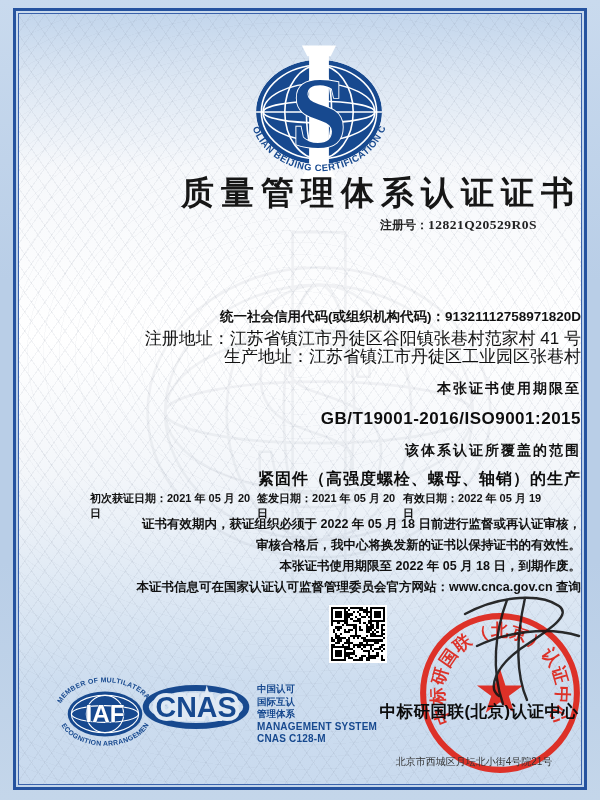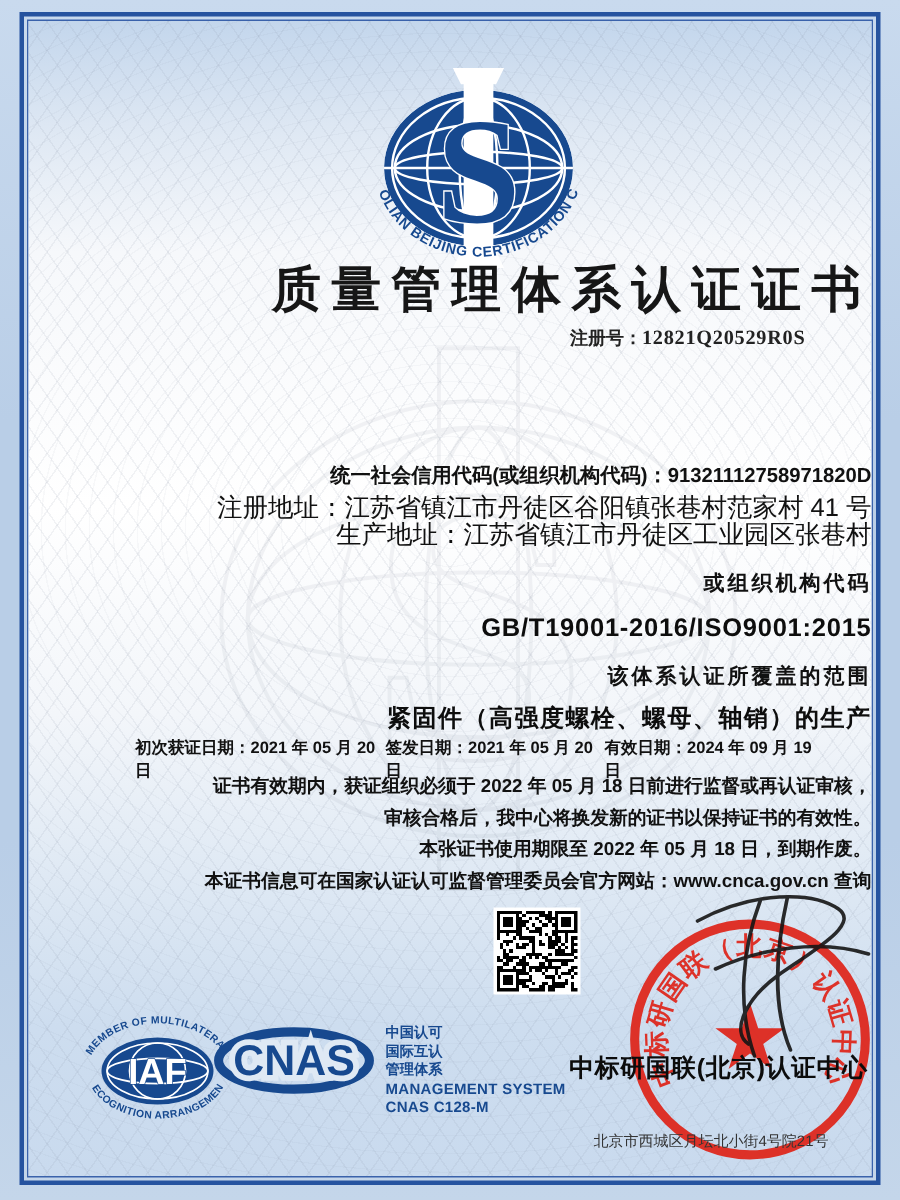--- a/index.html
+++ b/index.html
@@ -97,29 +97,29 @@
     </svg>
 
     <div class="abs ctr title">质量管理体系认证证书</div>
     <div class="abs regno">
       <span>注册号：</span><span class="num">12821Q20529R0S</span>
     </div>
 
     <div class="abs ctr credit">统一社会信用代码(或组织机构代码)：91321112758971820D</div>
     <div class="abs ctr addr addr1">注册地址：江苏省镇江市丹徒区谷阳镇张巷村范家村 41 号</div>
     <div class="abs ctr addr addr2">生产地址：江苏省镇江市丹徒区工业园区张巷村</div>
-    <div class="abs ctr conform">或组织机构代码</div>
+    <div class="abs ctr conform">本张证书使用期限至</div>
     <div class="abs ctr standard">GB/T19001-2016/ISO9001:2015</div>
     <div class="abs ctr scopeLabel">该体系认证所覆盖的范围</div>
     <div class="abs ctr scope">紧固件（高强度螺栓、螺母、轴销）的生产</div>
 
     <div class="abs dates">
       <span>初次获证日期：2021 年 05 月 20 日</span>
       <span>签发日期：2021 年 05 月 20 日</span>
-      <span>有效日期：2024 年 09 月 19 日</span>
+      <span>有效日期：2022 年 05 月 19 日</span>
     </div>
 
     <div class="abs ctr notes">
       <div>证书有效期内，获证组织必须于 2022 年 05 月 18 日前进行监督或再认证审核，</div>
       <div>审核合格后，我中心将换发新的证书以保持证书的有效性。</div>
       <div>本张证书使用期限至 2022 年 05 月 18 日，到期作废。</div>
       <div>本证书信息可在国家认证认可监督管理委员会官方网站：www.cnca.gov.cn 查询</div>
     </div>
 
     <div class="abs qr">

